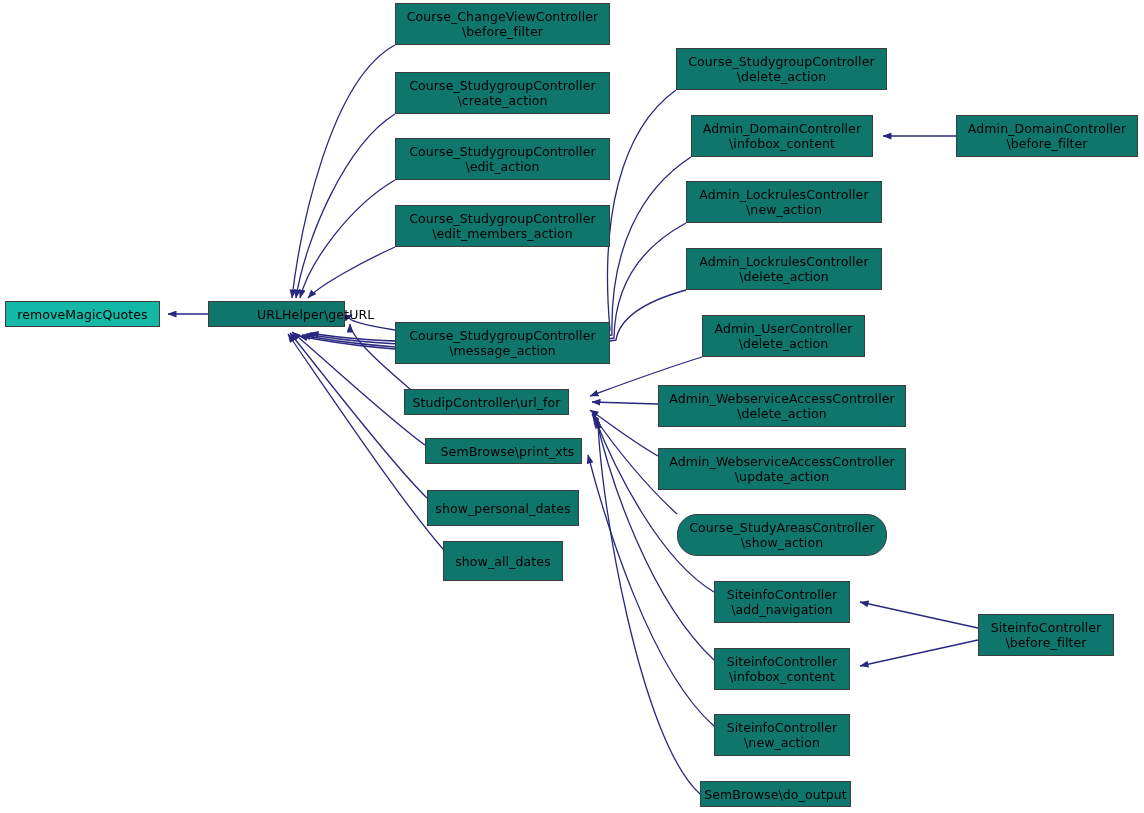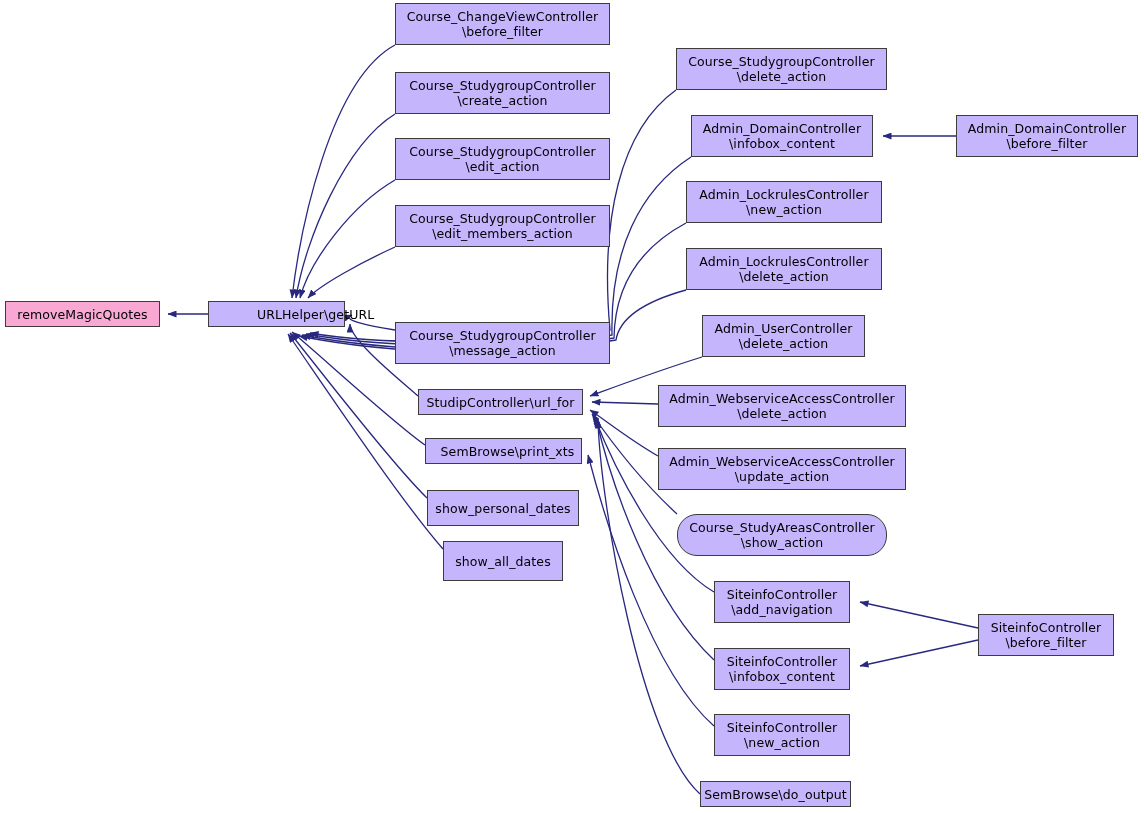--- a/index.html
+++ b/index.html
@@ -20,34 +20,34 @@
     left: 0;
     top: 0;
     width: 1144px;
     height: 813px;
     pointer-events: none;
   }
   .node {
     position: absolute;
     box-sizing: border-box;
     border: 1px solid #3d3d3d;
-    background: #c4b5fd;
+    background: #0f766e;
     color: #000000;
     display: flex;
     align-items: center;
     justify-content: center;
     text-align: center;
     font-size: 12.5px;
     line-height: 15px;
     letter-spacing: 0.1px;
     white-space: pre-line;
     z-index: 3;
   }
   .node.highlight {
-    background: #f9a8d4;
+    background: #14b8a6;
     justify-content: flex-end;
   }
   .node .label {
     display: block;
     width: 100%;
     padding: 0 3px;
   }
 </style>
 </head>
 <body>
@@ -93,21 +93,21 @@
       <div class="node" style="left: 395px; top: 3px; width: 215px; height: 42px;"><span class="label">Course_ChangeViewController
 \before_filter</span></div>
       <div class="node" style="left: 395px; top: 72px; width: 215px; height: 42px;"><span class="label">Course_StudygroupController
 \create_action</span></div>
       <div class="node" style="left: 395px; top: 138px; width: 215px; height: 42px;"><span class="label">Course_StudygroupController
 \edit_action</span></div>
       <div class="node" style="left: 395px; top: 205px; width: 215px; height: 42px;"><span class="label">Course_StudygroupController
 \edit_members_action</span></div>
       <div class="node" style="left: 395px; top: 322px; width: 215px; height: 42px;"><span class="label">Course_StudygroupController
 \message_action</span></div>
-      <div class="node" style="left: 418px; top: 389px; width: 165px; height: 26px;"><span class="label">StudipController\url_for</span></div>
+      <div class="node" style="left: 404px; top: 389px; width: 165px; height: 26px;"><span class="label">StudipController\url_for</span></div>
       <div class="node" style="left: 425px; top: 438px; width: 157px; height: 26px; padding-left: 8px;"><span class="label">SemBrowse\print_xts</span></div>
       <div class="node" style="left: 427px; top: 490px; width: 152px; height: 36px;"><span class="label">show_personal_dates</span></div>
       <div class="node" style="left: 443px; top: 541px; width: 120px; height: 40px;"><span class="label">show_all_dates</span></div>
       <div class="node" style="left: 676px; top: 48px; width: 211px; height: 42px;"><span class="label">Course_StudygroupController
 \delete_action</span></div>
       <div class="node" style="left: 691px; top: 115px; width: 182px; height: 42px;"><span class="label">Admin_DomainController
 \infobox_content</span></div>
       <div class="node" style="left: 686px; top: 181px; width: 196px; height: 42px;"><span class="label">Admin_LockrulesController
 \new_action</span></div>
       <div class="node" style="left: 686px; top: 248px; width: 196px; height: 42px;"><span class="label">Admin_LockrulesController

